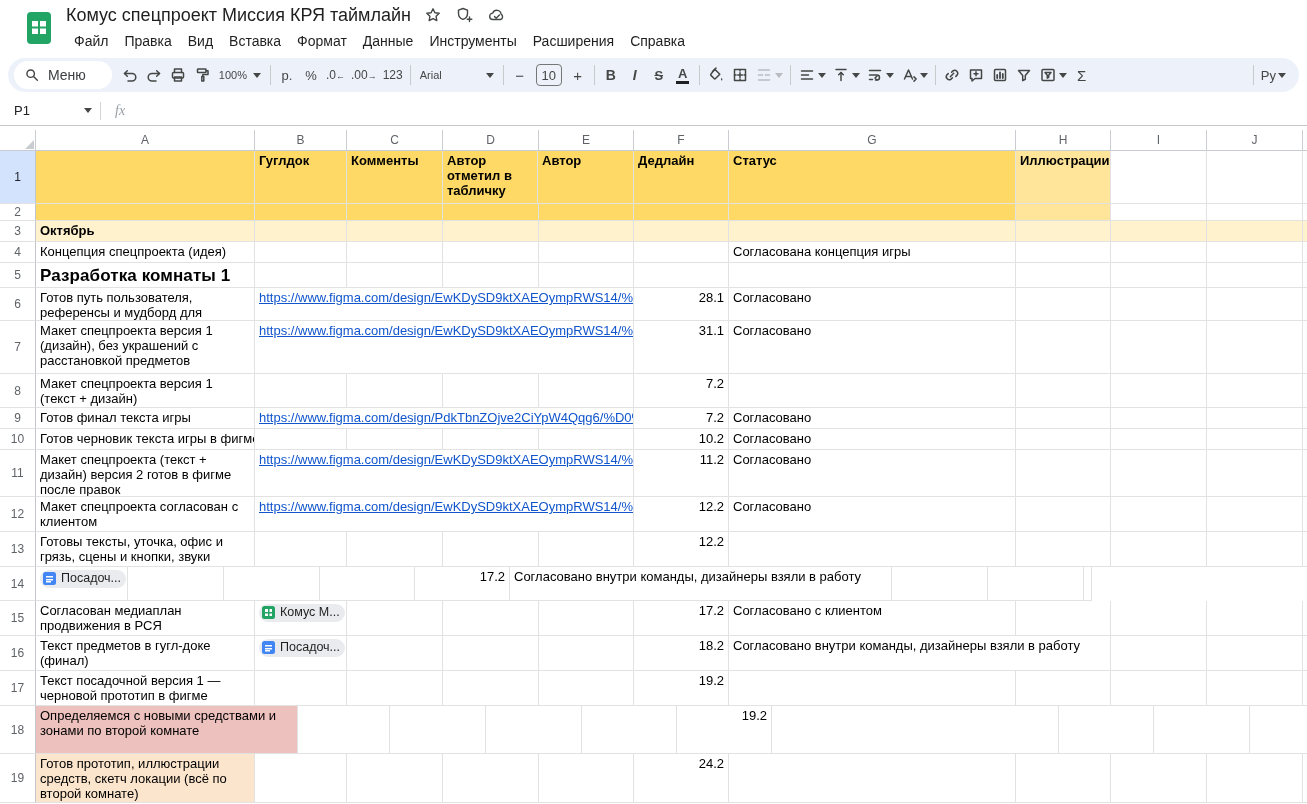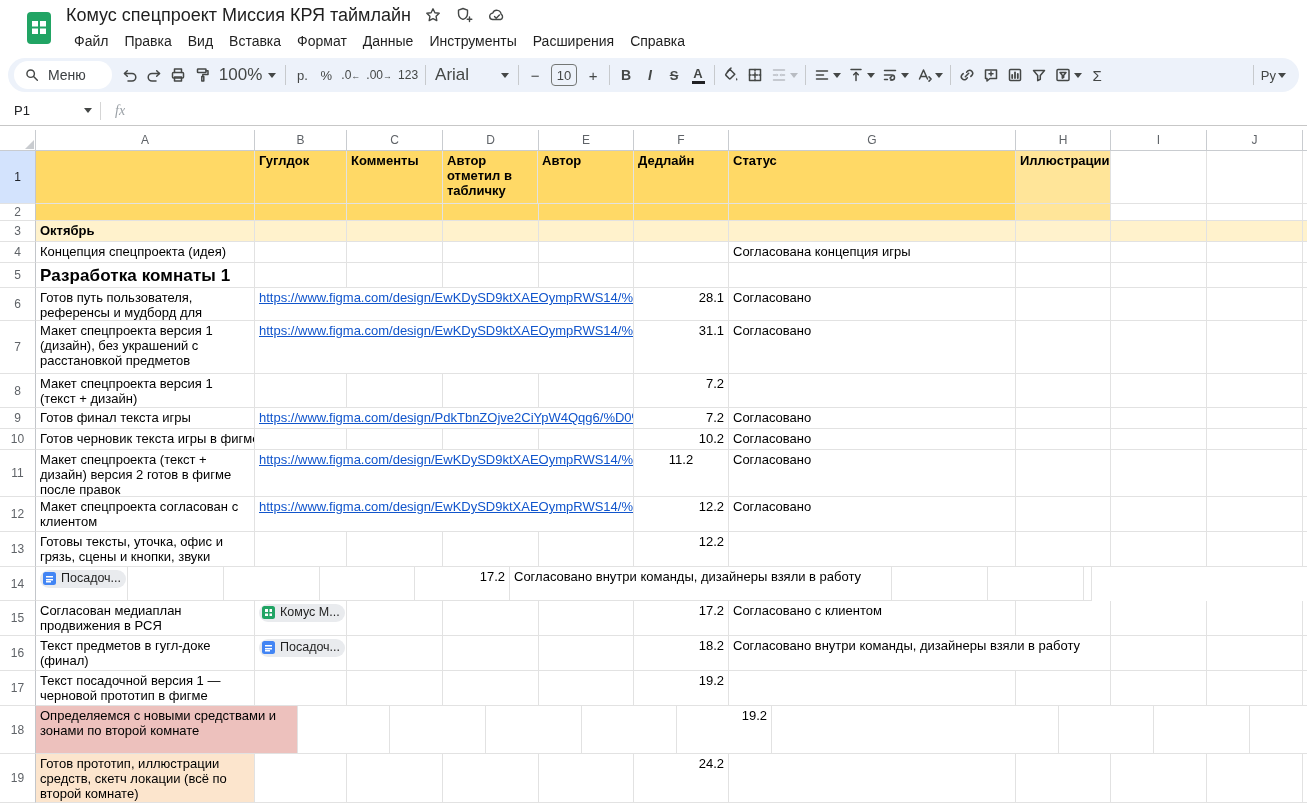--- a/index.html
+++ b/index.html
@@ -22,21 +22,21 @@
   .tbtn { display:flex; align-items:center; justify-content:center; min-width:24px; height:26px; padding:0 3px;
           border-radius:4px; color:#444746; font-size:13px; gap:2px; }
   .tbtn svg { display:block; stroke:#444746; fill:none; stroke-width:1.5; stroke-linecap:round; stroke-linejoin:round; }
   .tbtn.disabled svg { stroke:#b8bcc2; }
   .caret { width:0; height:0; border-left:4px solid transparent; border-right:4px solid transparent; border-top:5px solid #444746; display:inline-block; }
   .caret.dis { border-top-color:#b8bcc2; }
   .sep { width:1px; height:20px; background:#c7cacd; margin:0 4px; flex:none; }
   .search-pill { display:flex; align-items:center; gap:8px; background:#fff; border-radius:14px; height:28px;
                  padding:0 26px 0 10px; margin-right:6px; }
   .search-pill span { font-size:14px; color:#3c4043; }
-  .zoom-btn, .font-btn { font-size:17px; color:#444746; display:flex; gap:6px; padding:0 5px; }
+  .zoom-btn, .font-btn { font-size:11px; color:#444746; display:flex; gap:6px; padding:0 5px; }
   .font-btn { width:84px; justify-content:space-between; }
   .fs-box { width:26px; height:22px; border:1px solid #747775; border-radius:4px; display:flex; align-items:center;
             justify-content:center; font-size:13px; color:#444746; margin:0 4px; background:#edf2fa; }
   .bi { font-weight:700; font-size:14px; }
   .it { font-style:italic; font-size:14px; font-weight:600; }
   .strike { text-decoration:line-through; font-size:13px; font-weight:600; }
   .btn-col { display:flex; flex-direction:column; align-items:center; line-height:1; }
   .btn-col .bar { width:13px; height:3px; background:#202124; margin-top:1px; }
   .dec { font-size:12px; color:#444746; }
   .dec small { font-size:9px; }
@@ -463,21 +463,21 @@
       <div class="cell" style="width: 287px; height: 21px;">Согласовано</div>
       <div class="cell" style="width: 95px; height: 21px;"></div>
       <div class="cell" style="width: 96px; height: 21px;"></div>
       <div class="cell" style="width: 96px; height: 21px;"></div>
       <div class="cell" style="width: 8px; height: 21px;"></div>
     </div>
     <div class="srow">
       <div class="rh" style="height: 47px;">11</div>
       <div class="cell wrap" style="width: 219px; height: 47px;">Макет спецпроекта (текст + дизайн) версия 2 готов в фигме после правок</div>
       <div class="cell" style="width: 379px; height: 47px;"><a class="cl">https://www.figma.com/design/EwKDySD9ktXAEOympRWS14/%D0</a></div>
-      <div class="cell num" style="width: 95px; height: 47px; text-align: center;">11.2</div>
+      <div class="cell num" style="width: 95px; height: 47px;">11.2</div>
       <div class="cell" style="width: 287px; height: 47px;">Согласовано</div>
       <div class="cell" style="width: 95px; height: 47px;"></div>
       <div class="cell" style="width: 96px; height: 47px;"></div>
       <div class="cell" style="width: 96px; height: 47px;"></div>
       <div class="cell" style="width: 8px; height: 47px;"></div>
     </div>
     <div class="srow">
       <div class="rh" style="height: 35px;">12</div>
       <div class="cell wrap" style="width: 219px; height: 35px;">Макет спецпроекта согласован с клиентом</div>
       <div class="cell" style="width: 379px; height: 35px;"><a class="cl">https://www.figma.com/design/EwKDySD9ktXAEOympRWS14/%D0</a></div>

